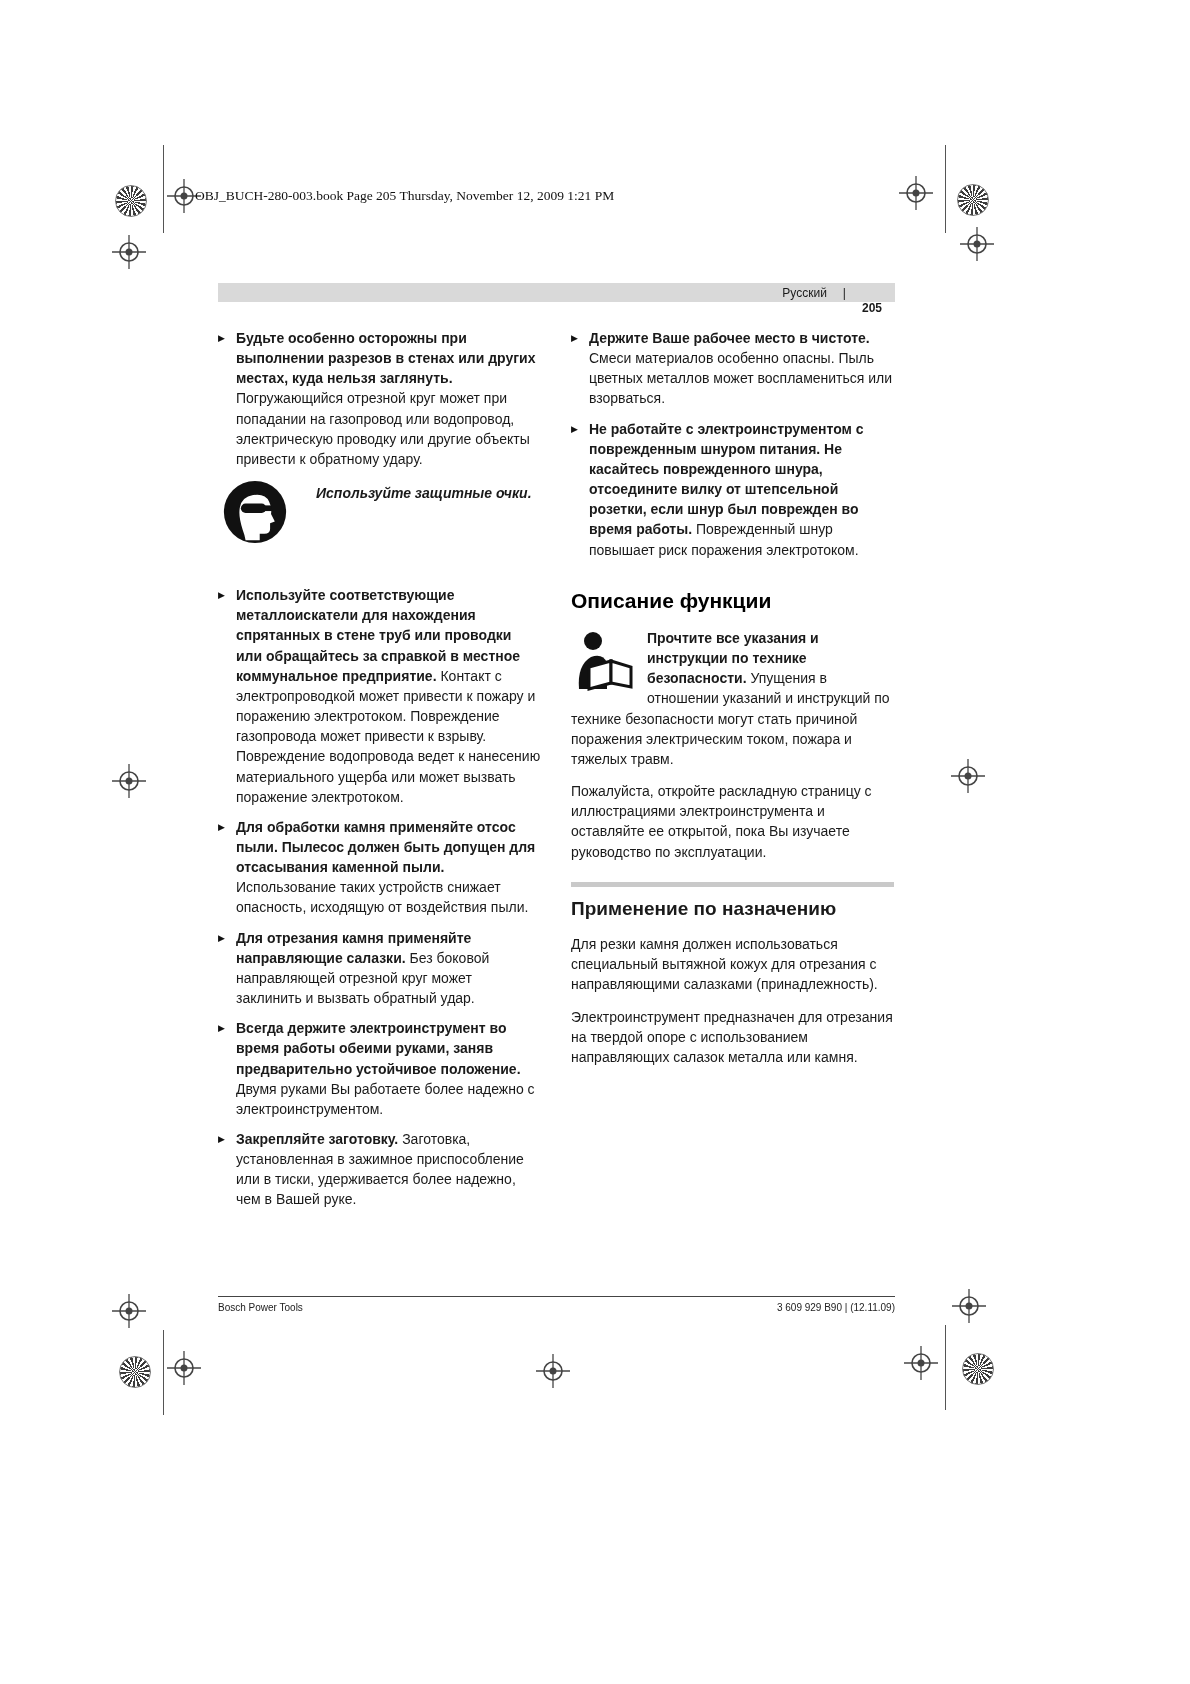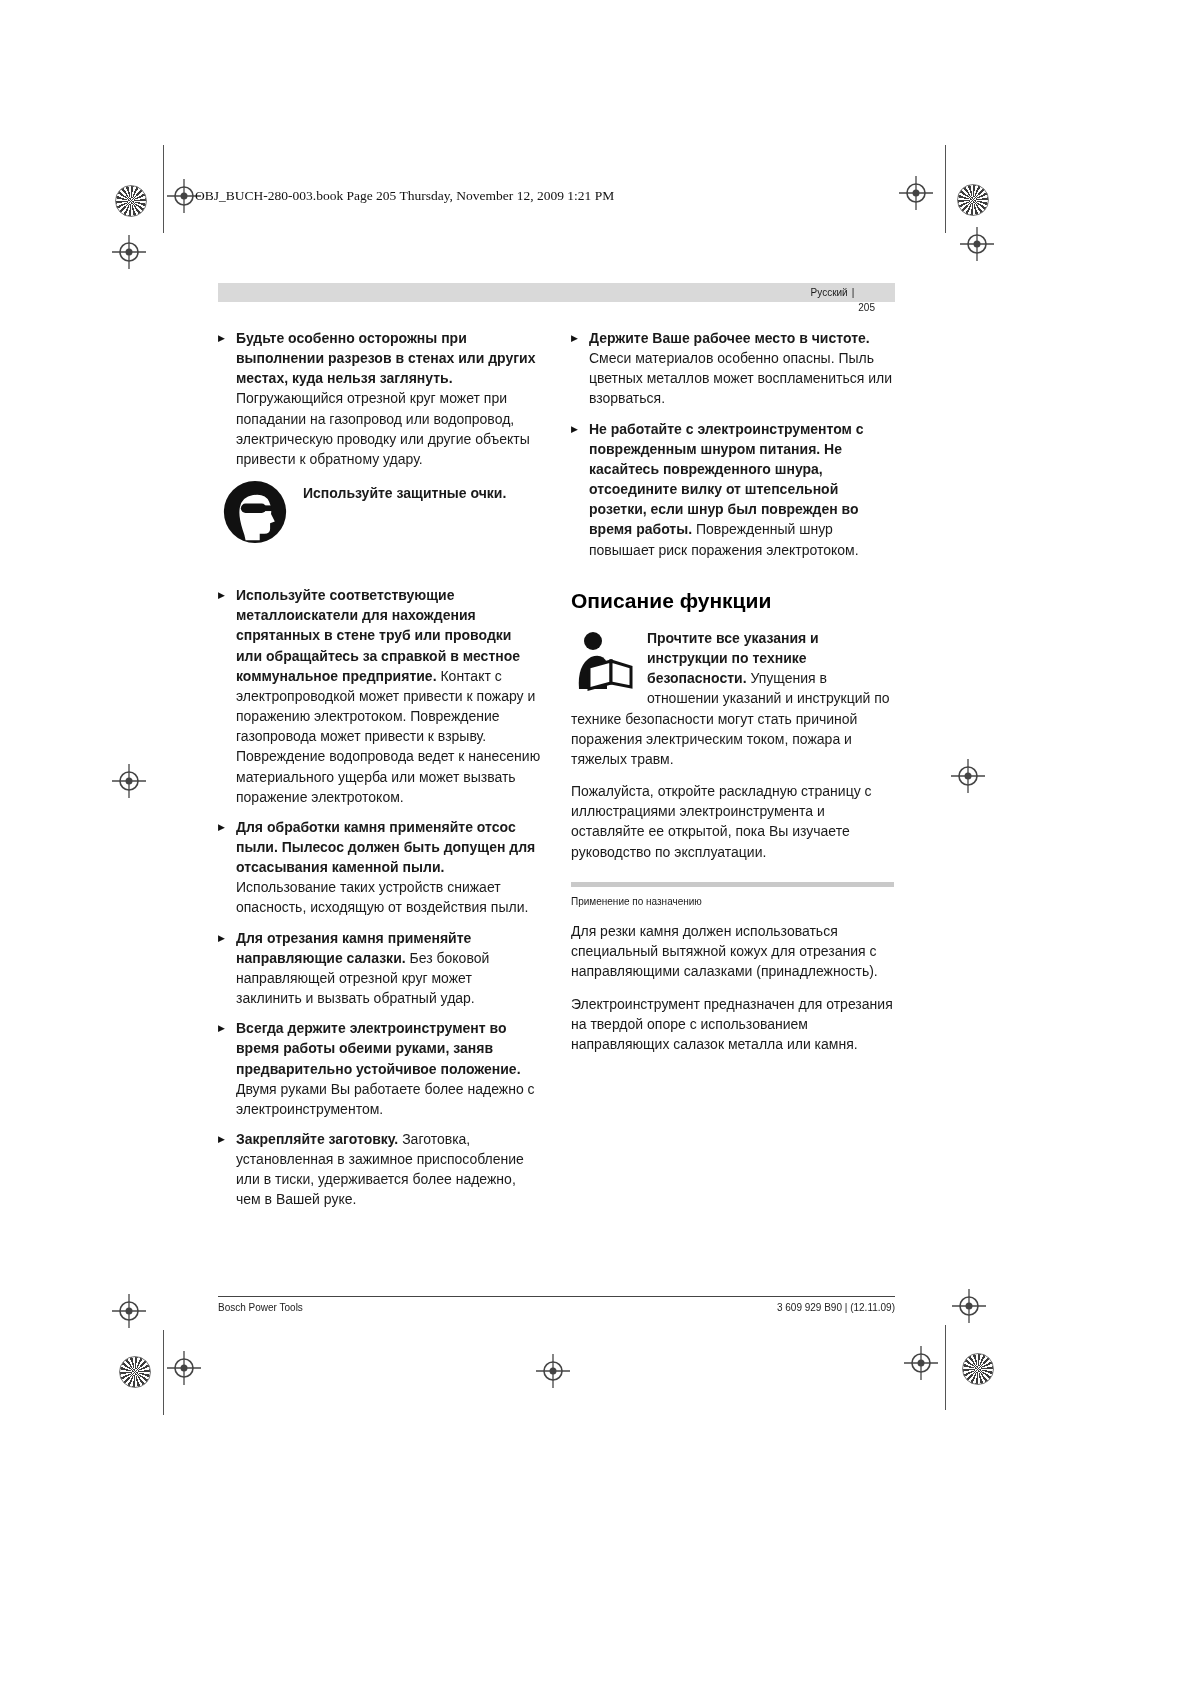--- a/index.html
+++ b/index.html
@@ -12,42 +12,42 @@
   .reg { position:absolute; width:34px; height:34px; }
   .pin { position:absolute; width:32px; height:32px; border-radius:50%;
          background:repeating-conic-gradient(#3c3c3c 0deg 10deg, #ffffff 10deg 20deg);
          border:1px solid #777; }
   .vline { position:absolute; width:1px; background:#555; }
   
   .print-header { position:absolute; left:195px; top:188px;
     font-family:"Liberation Serif", serif; font-size:13.5px; color:#111; white-space:nowrap; }
   .page-bar { position:absolute; left:218px; top:283px; width:677px; height:19px;
     background:#d9d9d9; display:flex; justify-content:flex-end; align-items:center;
-    padding-right:20px; font-size:10px; gap:4px; }
-  .page-bar .pg { font-weight:normal;margin-top:30px; }
+    padding-right:13px; font-size:12px; gap:16px; }
+  .page-bar .pg { font-weight:bold;margin-top:30px; }
   .footer-line { position:absolute; left:218px; top:1296px; width:677px; border-top:1.5px solid #444; }
   .footer { position:absolute; left:218px; top:1302px; width:677px;
     display:flex; justify-content:space-between; font-size:10px; color:#222; }
   
   .content { position:absolute; left:218px; top:328px; width:677px;
     display:flex; gap:30px; font-size:14px; line-height:1.44; }
   .col { width:323px; }
   .bullet { display:flex; margin-bottom:10px; }
   .bullet .marker { flex:0 0 18px; font-size:9px; padding-top:4px; color:#111; }
   .bullet b { font-weight:bold; }
   .warn-heading { font-weight:bold; font-size:14.5px; margin:12px 0 12px; line-height:1.35; }
-  .glasses-row { display:flex; gap:15px; margin:6px 0 40px 4px; }
+  .glasses-row { display:flex; gap:28px; margin:6px 0 40px 4px;font-style:italic; }
   .glasses-row .icon-box { width:66px; height:66px; flex:0 0 66px; }
   .glasses-row .txt { font-weight:bold; padding-top:4px; }
   .section-title { font-size:21px; font-weight:bold; margin:26px 0 12px; color:#000; }
   .read-block { margin-bottom:12px; }
   .read-block .icon-box { float:left; width:64px; height:62px; margin:2px 12px 4px 0; }
   .para { margin-bottom:11px;margin-top:12px; }
   .sub-rule { height:5px; background:#c9c9c9; margin:20px 0 8px; }
-  .sub-title { font-size:10px; font-weight:normal; margin-bottom:9px; }
+  .sub-title { font-size:19px; font-weight:bold; margin-bottom:9px; }
   .tight { margin-bottom:0; }
 </style>
 </head>
 <body>
 
 <div class="pin" style="left:115px; top:185px;"></div>
 <div class="pin" style="left:957px; top:184px;"></div>
 <div class="pin" style="left:119px; top:1356px;"></div>
 <div class="pin" style="left:962px; top:1353px;"></div>
 

